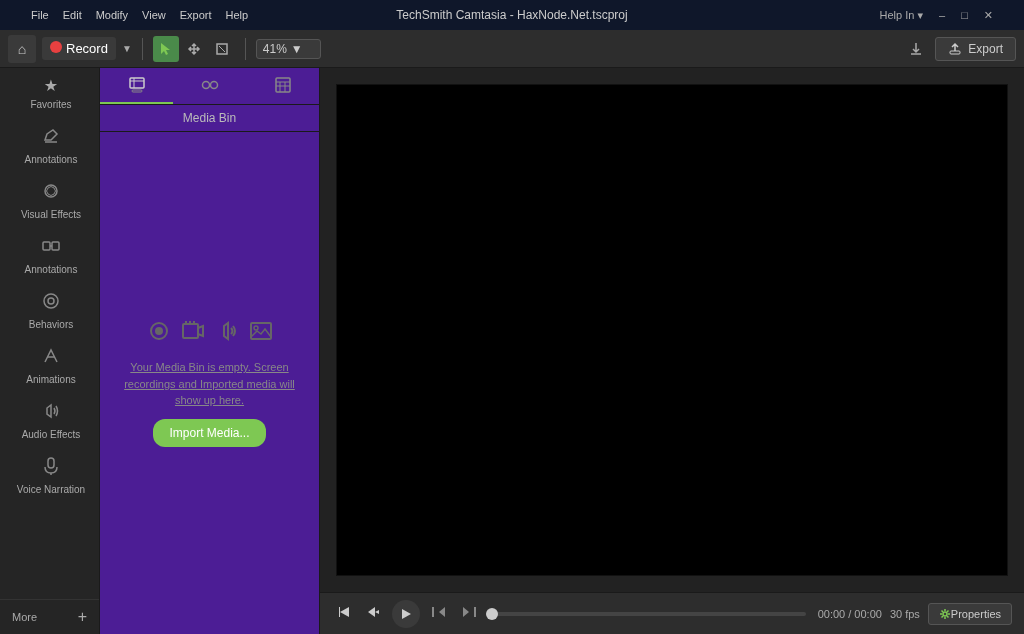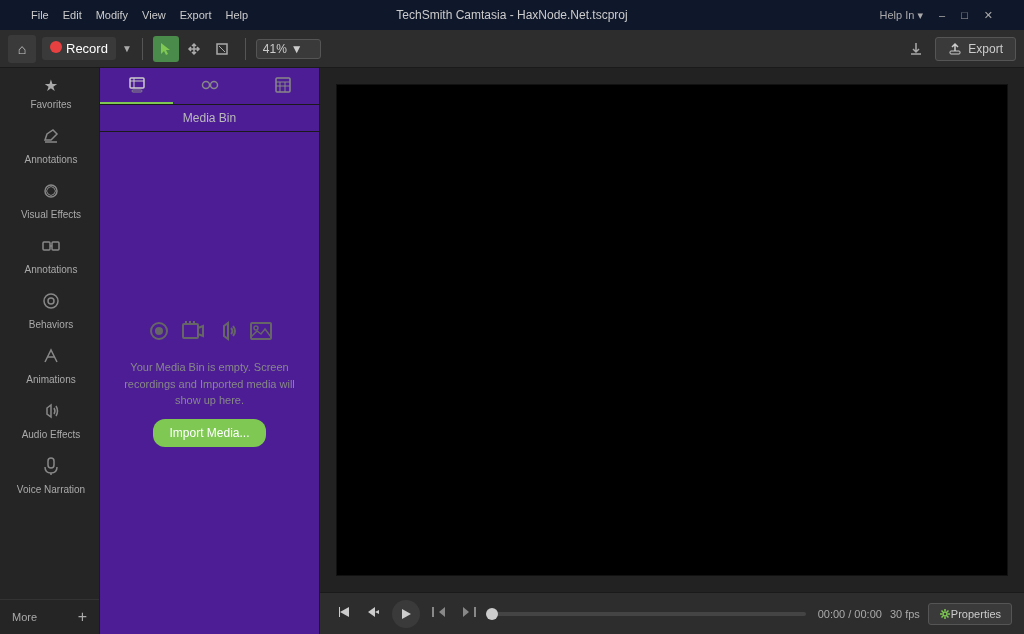--- a/index.html
+++ b/index.html
@@ -93,21 +93,21 @@
     .panel-header {
       padding: 6px 10px; font-size: 12px; color: #bbb; text-align: center;
       border-bottom: 1px solid #1a1a1a;
     }
 
     .media-bin-empty {
       flex: 1; display: flex; flex-direction: column; align-items: center; justify-content: center;
       gap: 10px; padding: 20px;
     }
     .media-icons { display: flex; gap: 10px; color: #666; font-size: 22px; }
-    .media-empty-text { color: #888; font-size: 11px; text-align: center; line-height: 1.5; }
+    .media-empty-text { color: #888; font-size: 11px; text-align: center; line-height: 1.5; text-decoration: underline; }
     .import-btn {
       background: #7ec853; color: #fff; border: none; padding: 7px 16px;
       border-radius: 12px; font-size: 12px; cursor: pointer; font-weight: 500;
     }
 
     
     #preview-area {
       flex: 1; background: #222; display: flex; flex-direction: column;
     }
     #preview-canvas {

